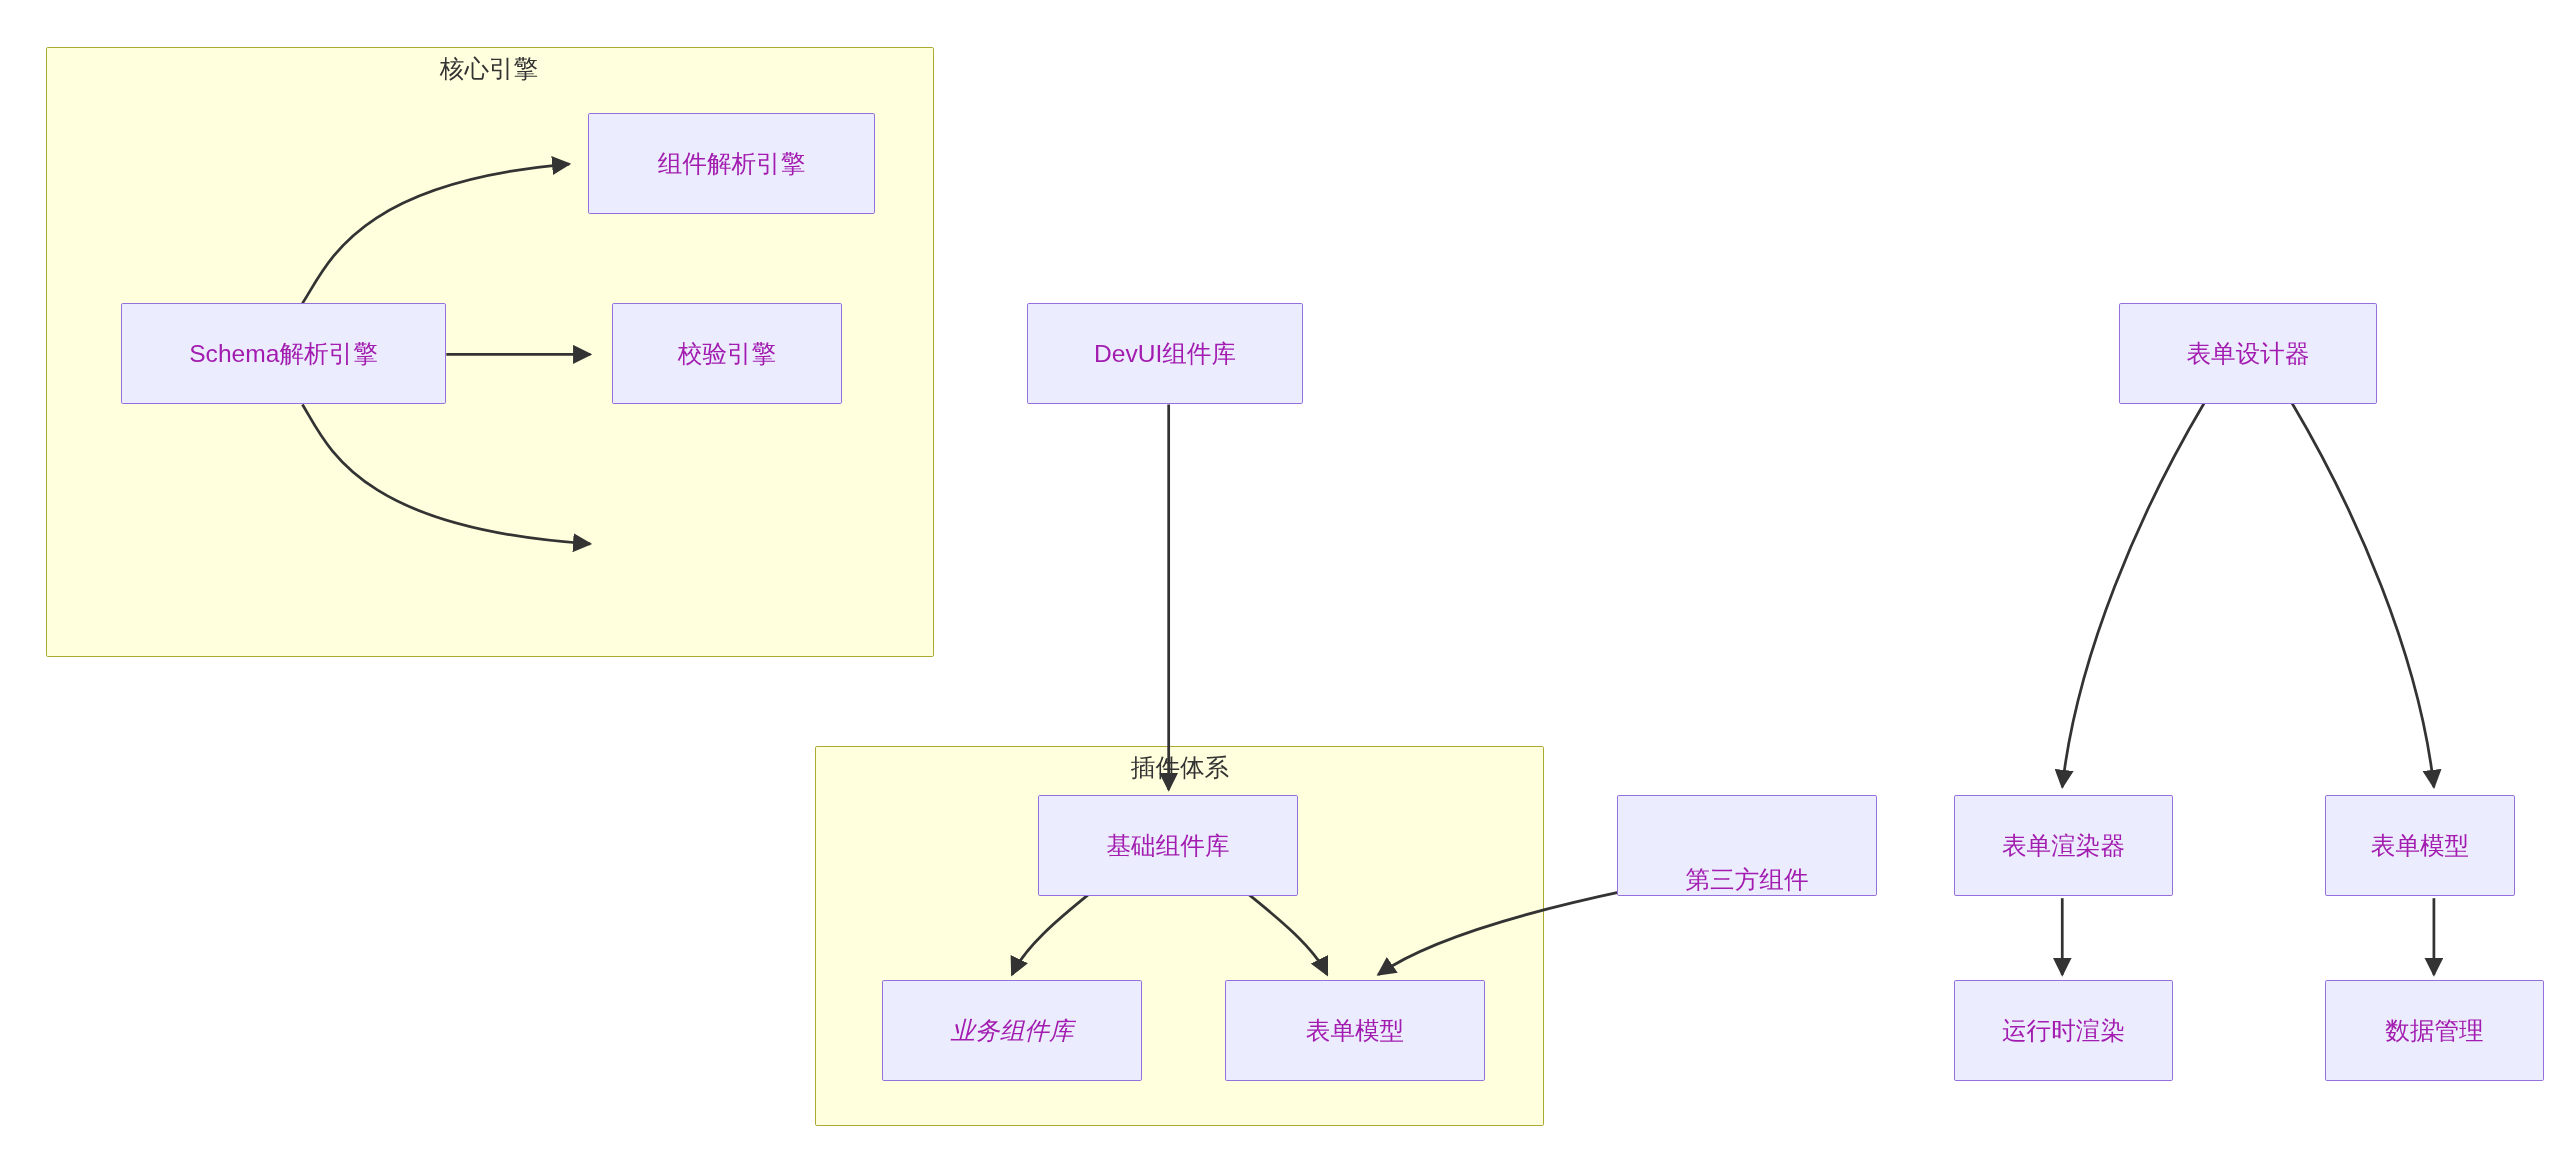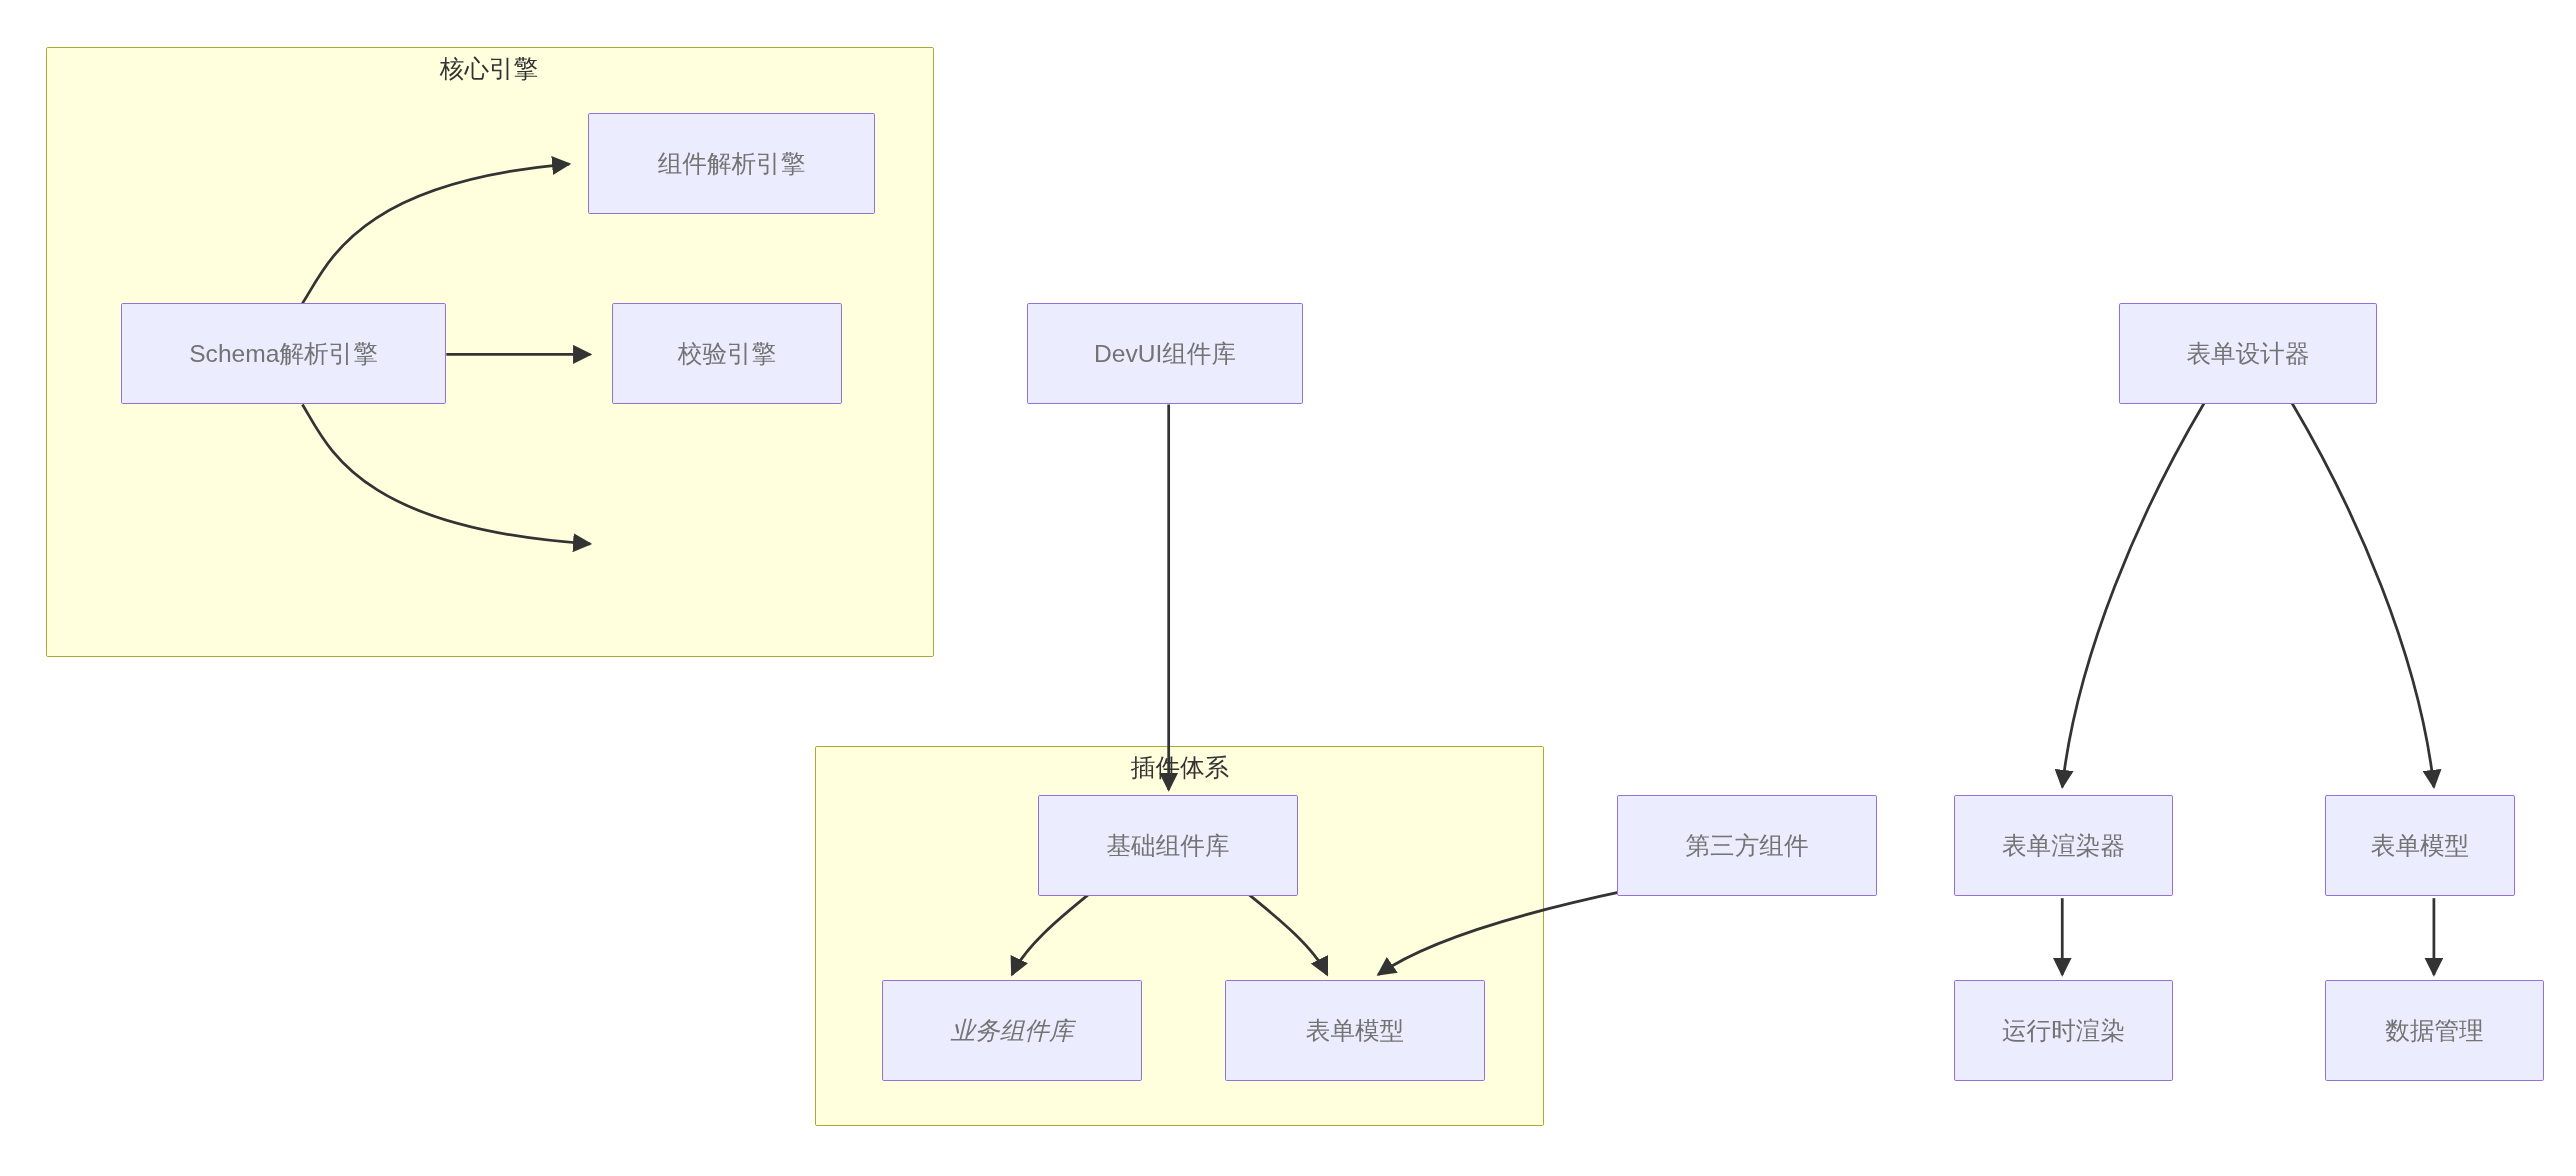--- a/index.html
+++ b/index.html
@@ -46,21 +46,21 @@
     position: absolute;
     box-sizing: border-box;
     background: #ececff;
     border: 1.8px solid #9370db;
     border-radius: 1.8px;
     display: flex;
     align-items: center;
     justify-content: center;
   }
   .node-label {
-    color: #737373;
+    color: #a21caf;
     font-size: 24.6px;
     line-height: 31px;
     white-space: nowrap;
     text-align: center;
   }
 </style>
 </head>
 <body>
 
 <div id="diagram-root">
@@ -123,21 +123,21 @@
   </div>
 
   <div class="node" style="left:882px; top:980px; width:260px; height:101px;font-style:italic;">
     <span class="node-label">业务组件库</span>
   </div>
 
   <div class="node" style="left:1225px; top:980px; width:260px; height:101px;">
     <span class="node-label">表单模型</span>
   </div>
 
-  <div class="node" style="left:1617px; top:795px; width:260px; height:101px;">
+  <div class="node" style="left:1617px; top:795px; width:260px; height:101px;align-items:flex-end;">
     <span class="node-label">第三方组件</span>
   </div>
 
   <div class="node" style="left:2119px; top:303px; width:258px; height:101px;">
     <span class="node-label">表单设计器</span>
   </div>
 
   <div class="node" style="left:1954px; top:795px; width:219px; height:101px;">
     <span class="node-label">表单渲染器</span>
   </div>

